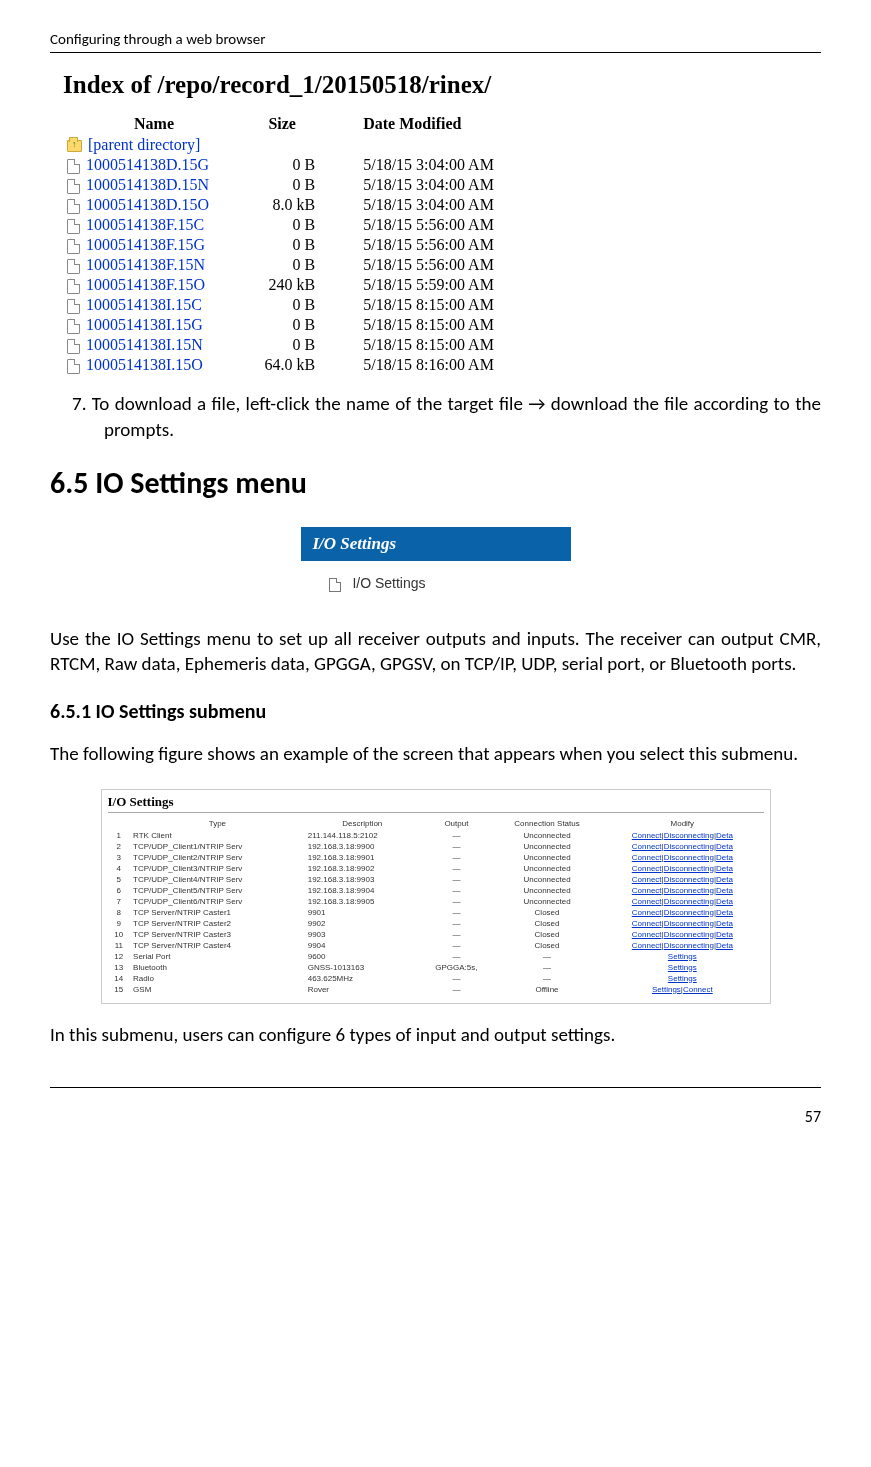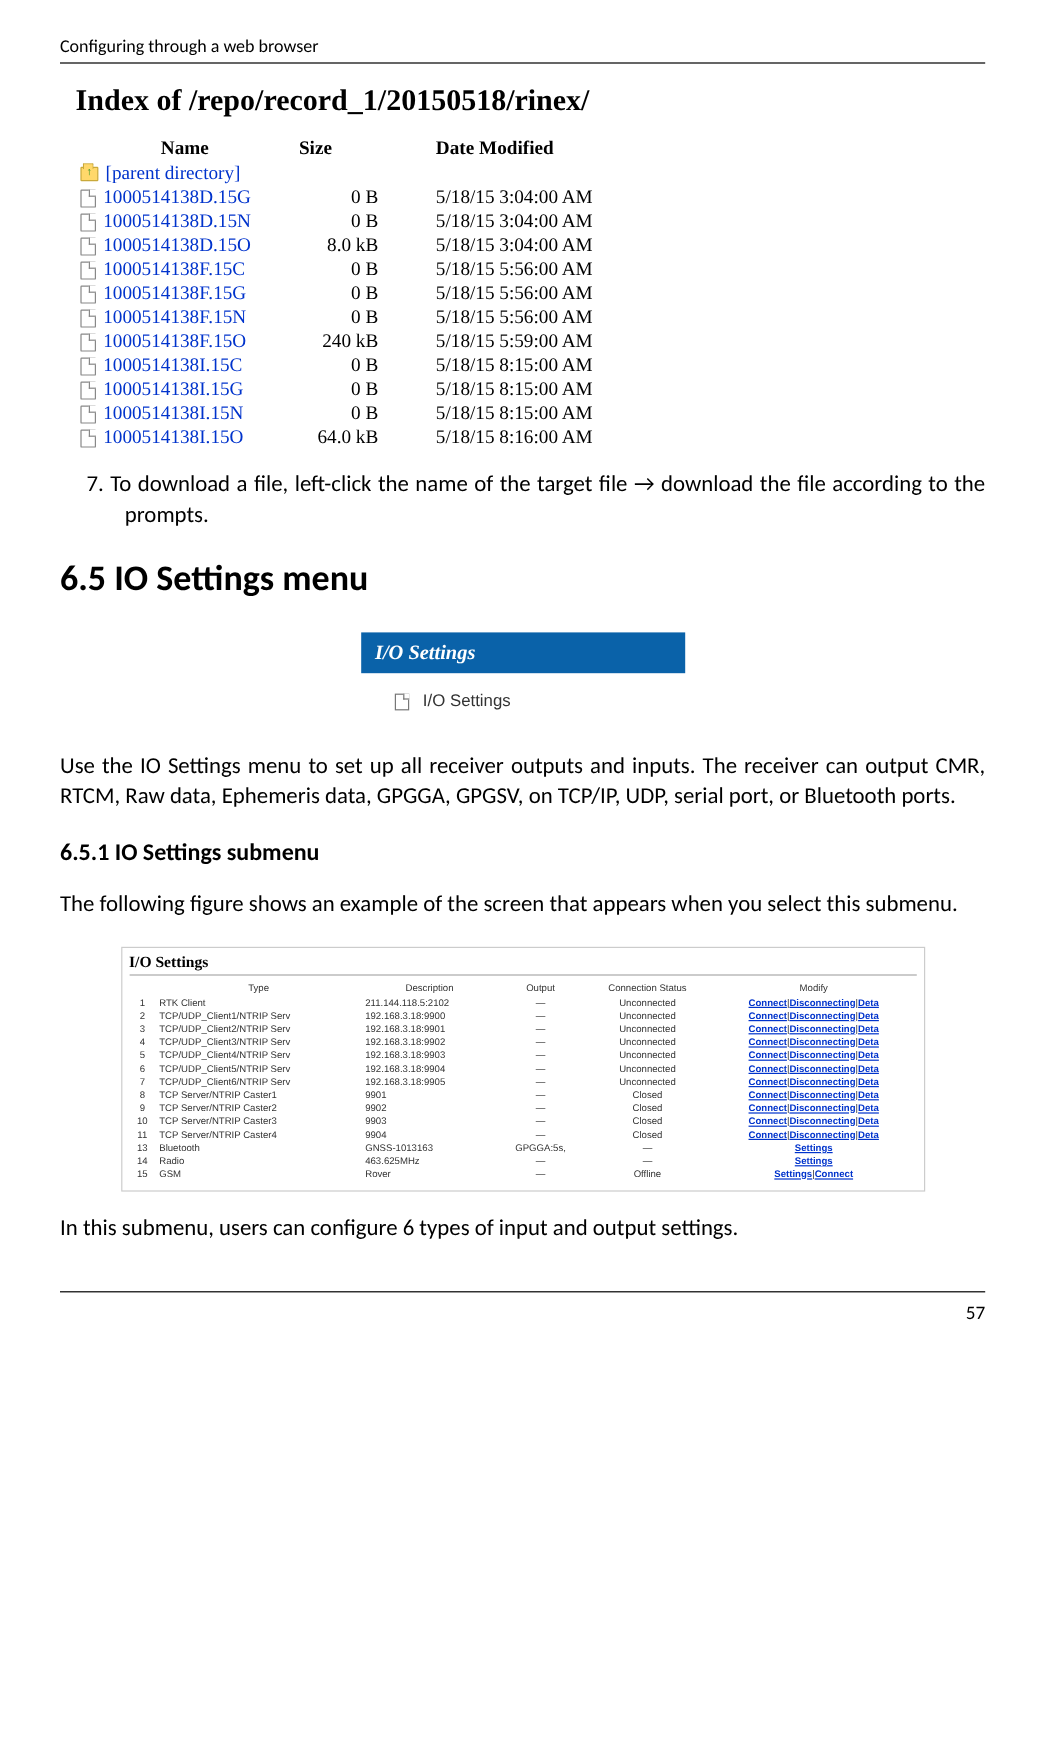--- a/index.html
+++ b/index.html
@@ -24,21 +24,21 @@
   }
   .fig1 { width: 470px; margin-left: 13px; }
   .fig1 h1 {
     font-family: "Times New Roman", serif;
     font-size: 25px;
     font-weight: bold;
     margin-bottom: 14px;
   }
   .fig1-table { width: 100%; border-collapse: collapse; font-family: "Times New Roman", serif; font-size: 16px; }
   .fig1-table th { text-align: center; font-weight: bold; padding: 2px 4px; }
-  .fig1-table th.size { text-align: left; padding-right: 18px; }
+  .fig1-table th.size { text-align: center; padding-right: 18px; }
   .fig1-table th.date { text-align: left; padding-left: 30px; }
   .fig1-table td { padding: 1px 4px; vertical-align: middle; }
   .fig1-table td.size { text-align: right; padding-right: 18px; }
   .fig1-table td.date { padding-left: 30px; }
   .file-link { color: #0033cc; }
   .file-icon { display: inline-block; width: 13px; height: 15px; border: 1px solid #888; border-radius: 1px; margin-right: 6px; position: relative; vertical-align: middle; background: #fff; }
   .file-icon::after { content: ""; position: absolute; top: -1px; right: -1px; width: 5px; height: 5px; background: #fff; border-left: 1px solid #888; border-bottom: 1px solid #888; }
   .folder-icon { display: inline-block; width: 15px; height: 12px; background: #ffd86b; border: 1px solid #c9a93a; border-radius: 1px; margin-right: 6px; vertical-align: middle; position: relative; }
   .folder-icon::before { content:""; position:absolute; top:-4px; left:1px; width:7px; height:4px; background:#ffd86b; border:1px solid #c9a93a; border-bottom:none; border-radius:1px 1px 0 0;}
   .folder-icon::after { content:"↑"; position:absolute; top:-2px; left:4px; font-size:9px; color:#1a8a1a; font-weight:bold;}
@@ -53,24 +53,24 @@
   .fig2-item { padding: 14px 0 6px 28px; font-family: Arial, sans-serif; font-size: 14px; color: #333; }
   .fig2-item .doc-ic { display:inline-block; width:12px; height:14px; border:1px solid #777; margin-right:8px; vertical-align:middle; position:relative; background:#fff;}
   .fig2-item .doc-ic::after{content:"";position:absolute;top:-1px;right:-1px;width:4px;height:4px;background:#fff;border-left:1px solid #777;border-bottom:1px solid #777;}
 
   .fig3 { width: 670px; margin: 0 auto 18px auto; border:1px solid #ccc; padding:4px 6px 8px 6px;}
   .fig3-title { font-family: "Times New Roman", serif; font-weight: bold; font-size: 13px; border-bottom:1px solid #aaa; padding-bottom:2px; margin-bottom:4px;}
   .fig3-table { width:100%; border-collapse: collapse; font-family: Arial, sans-serif; font-size: 8px; color:#333;}
   .fig3-table th { font-weight: normal; color:#333; padding: 2px 3px; text-align:center;}
   .fig3-table td { padding: 1px 3px; text-align:center;}
   .fig3-table td.l { text-align:left;}
-  .fig3-table a { color: #0033cc; text-decoration: underline; font-weight: bold;}
+  .fig3-table a { color: #0033cc; text-decoration: underline;}
   .fig3-table .pipe { color:#333;}
 
-  .page-num { text-align: right; font-size: 16px; margin-top: 40px; border-top: 1px solid #000; padding-top: 8px;}
+  .page-num { text-align: right; font-size: 16px; margin-top: 40px; border-top: 1px solid #000; padding-top: 19px;}
 </style>
 </head>
 <body>
 
 <div class="header-line">
   <span>Configuring through a web browser</span>
 </div>
 
 <div class="figure-box fig1">
   <h1>Index of /repo/record_1/20150518/rinex/</h1>
@@ -261,20 +261,28 @@
         </tr>
         <tr>
           <td>11</td>
           <td class="l">TCP Server/NTRIP Caster4</td>
           <td class="l">9904</td>
           <td>—</td>
           <td>Closed</td>
           <td><a>Connect</a><span class="pipe">|</span><a>Disconnecting</a><span class="pipe">|</span><a>Deta</a></td>
         </tr>
         <tr>
+          <td>12</td>
+          <td class="l">Serial Port</td>
+          <td class="l">9600</td>
+          <td>—</td>
+          <td>—</td>
+          <td><a>Settings</a></td>
+        </tr>
+        <tr>
           <td>13</td>
           <td class="l">Bluetooth</td>
           <td class="l">GNSS-1013163</td>
           <td>GPGGA:5s,</td>
           <td>—</td>
           <td><a>Settings</a></td>
         </tr>
         <tr>
           <td>14</td>
           <td class="l">Radio</td>

